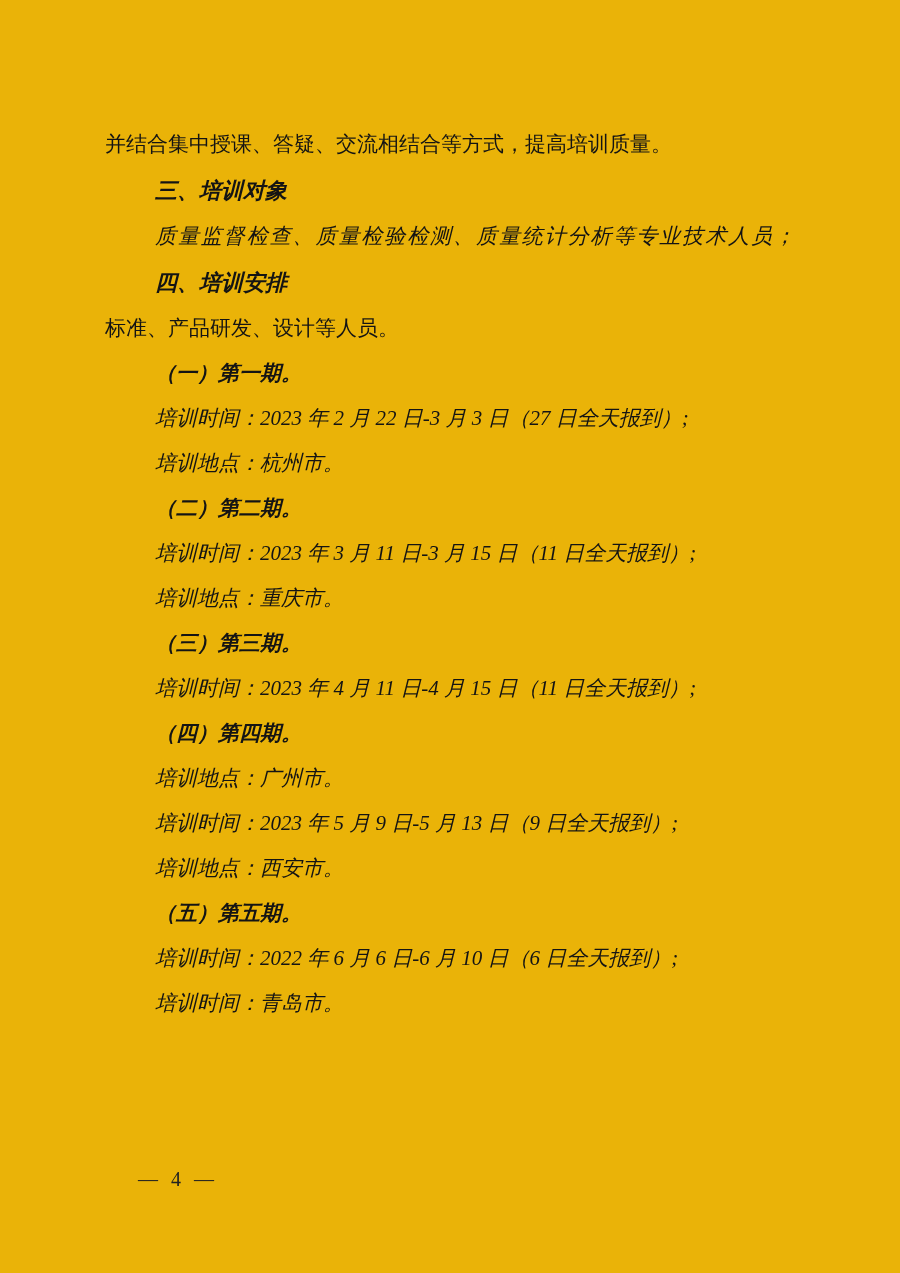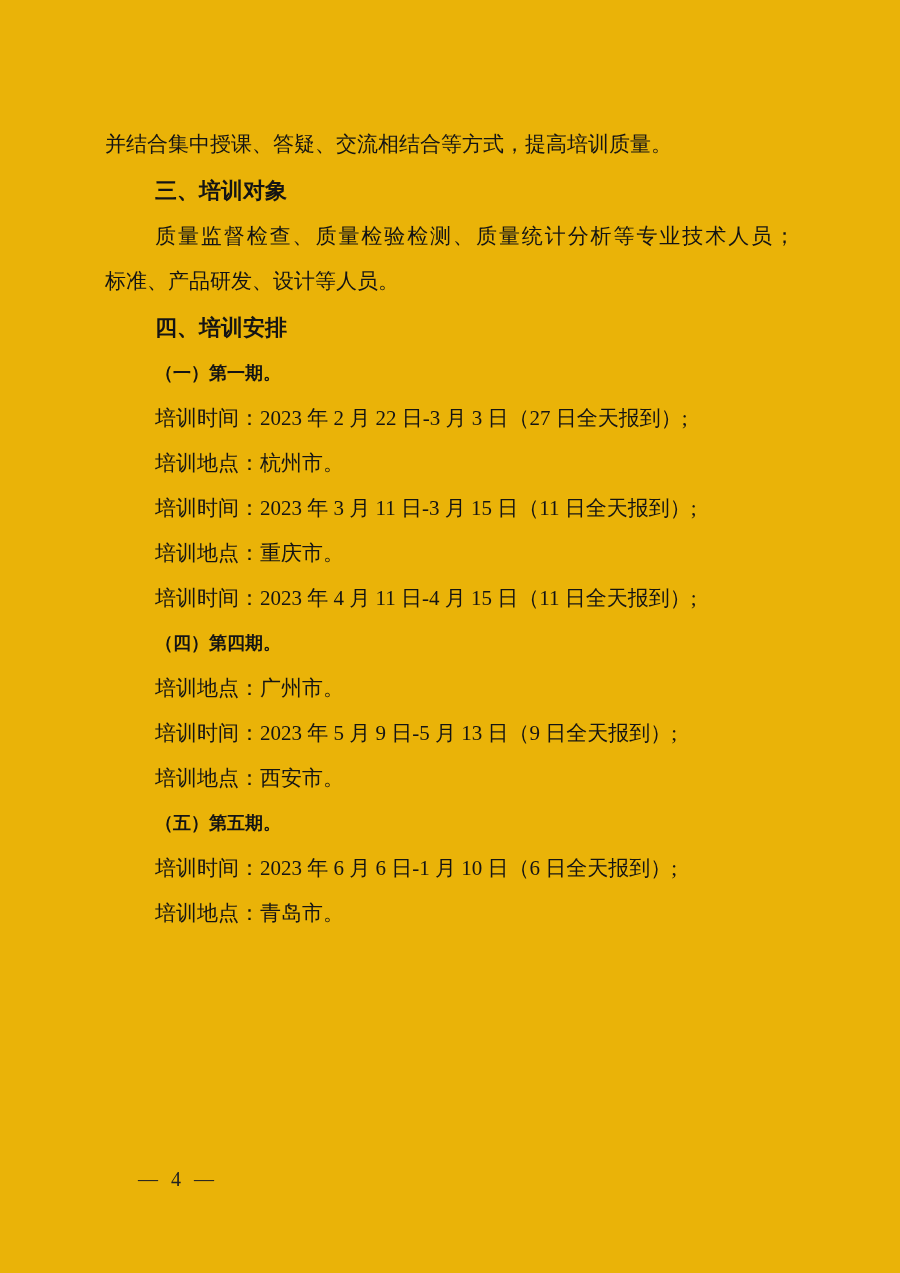--- a/index.html
+++ b/index.html
@@ -19,31 +19,31 @@
     font-size: 21px;
     line-height: 45px;
     height: 45px;
     white-space: nowrap;
   }
   .just {
     white-space: normal;
     text-align: justify;
     text-align-last: justify;
   }
-  .indent { padding-left: 50px; }
+  .indent { padding-left: 50px; font-style: italic; }
   .heading {
     font-family: "Liberation Sans", "DejaVu Sans", sans-serif;
     font-weight: bold;
     font-size: 22px;
     line-height: 47px;
     height: 47px;
   }
   .session-title {
     font-weight: bold;
-    font-size: 18px;
+    font-size: 21px;
   }
   .footer {
     position: absolute;
     top: 1168px;
     left: 138px;
     font-size: 20px;
     letter-spacing: 4px;
     color: #222;
     font-family: "Liberation Serif", "DejaVu Serif", serif;
   }
@@ -51,37 +51,39 @@
 </head>
 <body>
 
 <div class="page">
 
   <div class="line">并结合集中授课、答疑、交流相结合等方式，提高培训质量。</div>
 
   <div class="line heading indent">三、培训对象</div>
 
   <div class="line just indent">质量监督检查、质量检验检测、质量统计分析等专业技术人员；</div>
+  <div class="line heading indent">四、培训安排</div>
+
   <div class="line">标准、产品研发、设计等人员。</div>
-
-  <div class="line heading indent">四、培训安排</div>
 
   <div class="line session-title indent">（一）第一期。</div>
   <div class="line indent">培训时间：2023 年 2 月 22 日-3 月 3 日（27 日全天报到）;</div>
   <div class="line indent">培训地点：杭州市。</div>
 
+  <div class="line session-title indent">（二）第二期。</div>
   <div class="line indent">培训时间：2023 年 3 月 11 日-3 月 15 日（11 日全天报到）;</div>
   <div class="line indent">培训地点：重庆市。</div>
 
+  <div class="line session-title indent">（三）第三期。</div>
   <div class="line indent">培训时间：2023 年 4 月 11 日-4 月 15 日（11 日全天报到）;</div>
   <div class="line session-title indent">（四）第四期。</div>
 
   <div class="line indent">培训地点：广州市。</div>
   <div class="line indent">培训时间：2023 年 5 月 9 日-5 月 13 日（9 日全天报到）;</div>
   <div class="line indent">培训地点：西安市。</div>
 
   <div class="line session-title indent">（五）第五期。</div>
-  <div class="line indent">培训时间：2023 年 6 月 6 日-1 月 10 日（6 日全天报到）;</div>
-  <div class="line indent">培训地点：青岛市。</div>
+  <div class="line indent">培训时间：2022 年 6 月 6 日-6 月 10 日（6 日全天报到）;</div>
+  <div class="line indent">培训时间：青岛市。</div>
 
   <div class="footer">— 4 —</div>
 
 </div>
 
 </body></html>

